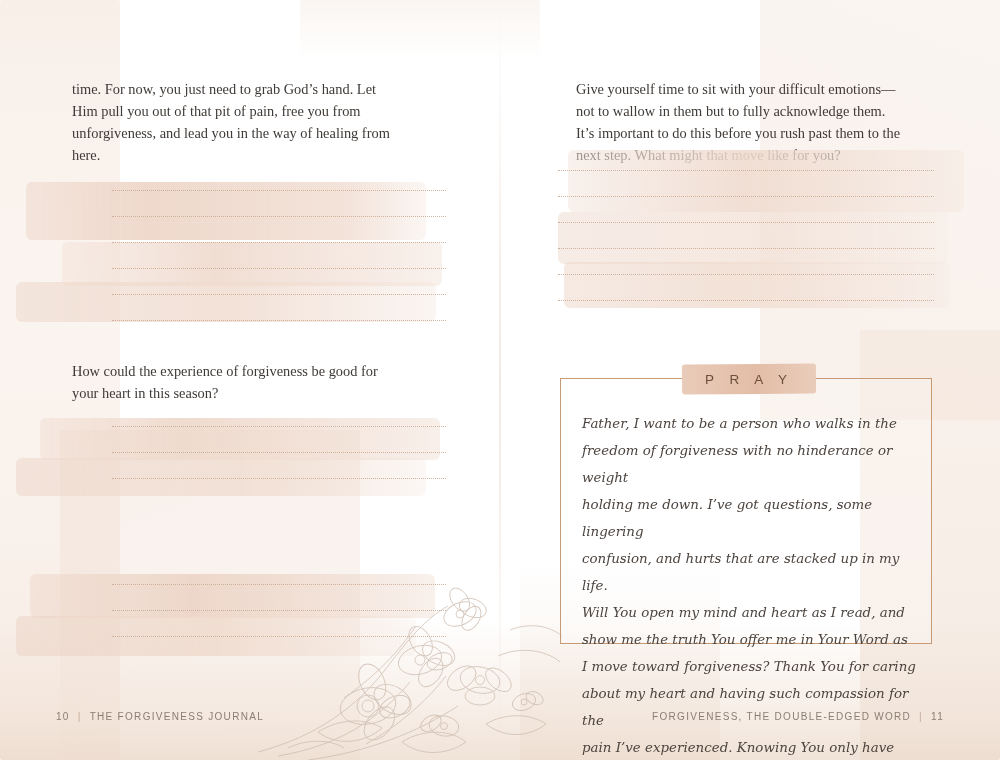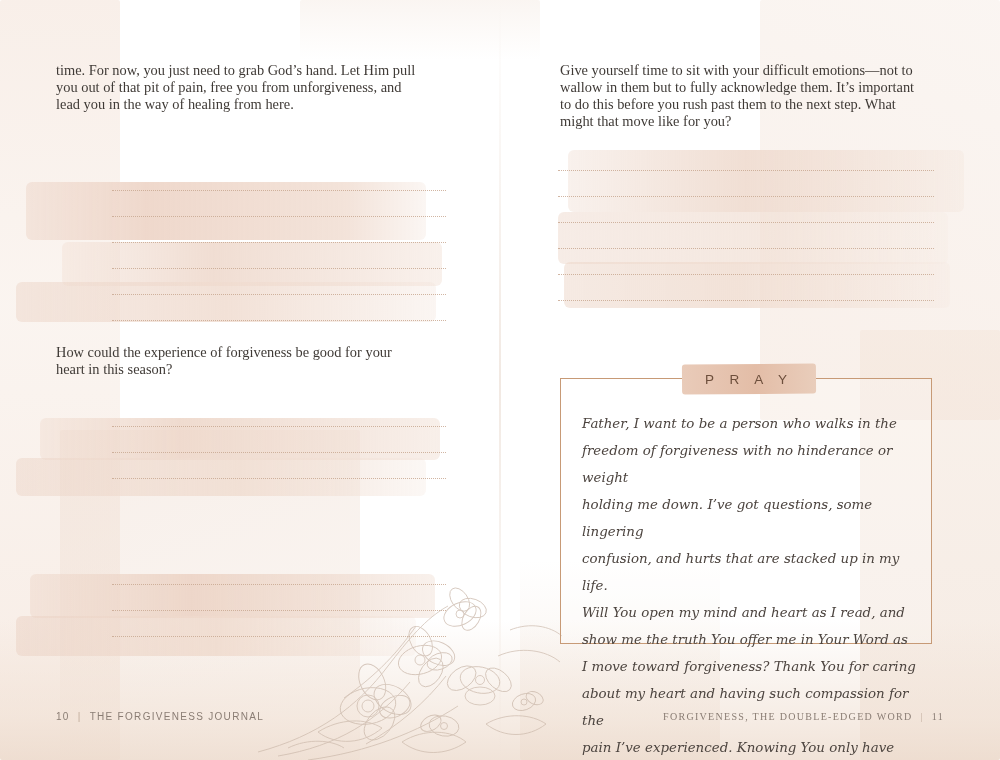--- a/index.html
+++ b/index.html
@@ -21,21 +21,21 @@
   .w6{left:300px;top:0;width:240px;height:60px;background:linear-gradient(180deg,#f7efe9,rgba(247,239,233,0));opacity:.6;}
   .w7{left:520px;top:560px;width:200px;height:200px;background:linear-gradient(180deg,rgba(238,223,211,0),rgba(236,219,205,.8));opacity:.6;}
   .vert-seam{position:absolute;left:499px;top:0;width:2px;height:760px;background:linear-gradient(180deg,rgba(226,207,193,0),rgba(226,207,193,.45),rgba(226,207,193,0));}
 
   
   .col{position:absolute;top:0;width:380px;height:760px;}
   .col-left{left:56px;}
   .col-right{left:560px;}
 
   p.body{
-    font-size:14.4px;line-height:17px;margin:0;
+    font-size:14.4px;line-height:22px;margin:16px;
     color:#3f3a36;
   }
   p.body + p.body{text-indent:20px;}
 
   .para-block{position:absolute;width:360px;}
 
   
   .lines{position:absolute;}
   .lines .brush{position:absolute;border-radius:6px;filter:blur(0.4px);}
   .rule{position:absolute;left:0;width:100%;border-top:1px dotted #c9a992;opacity:.85;}
@@ -67,21 +67,21 @@
     white-space:pre-line;
   }
 
   
   .footer{
     position:absolute;bottom:38px;
     font-family:"Liberation Sans", sans-serif;
     font-size:10px;letter-spacing:1.3px;color:#8a7d74;
   }
   .footer-left{left:56px;}
-  .footer-right{right:56px;text-align:center;font-family:Liberation Serif, serif;}
+  .footer-right{right:56px;text-align:center;}
   .footer .sep{color:#c2ad9d;margin:0 8px;}
   .pg{color:#8a7d74;}
 
   
   .floral{position:absolute;left:248px;top:556px;width:330px;height:204px;opacity:.75;}
 </style>
 </head>
 <body>
 
 <div class="page-bg">

